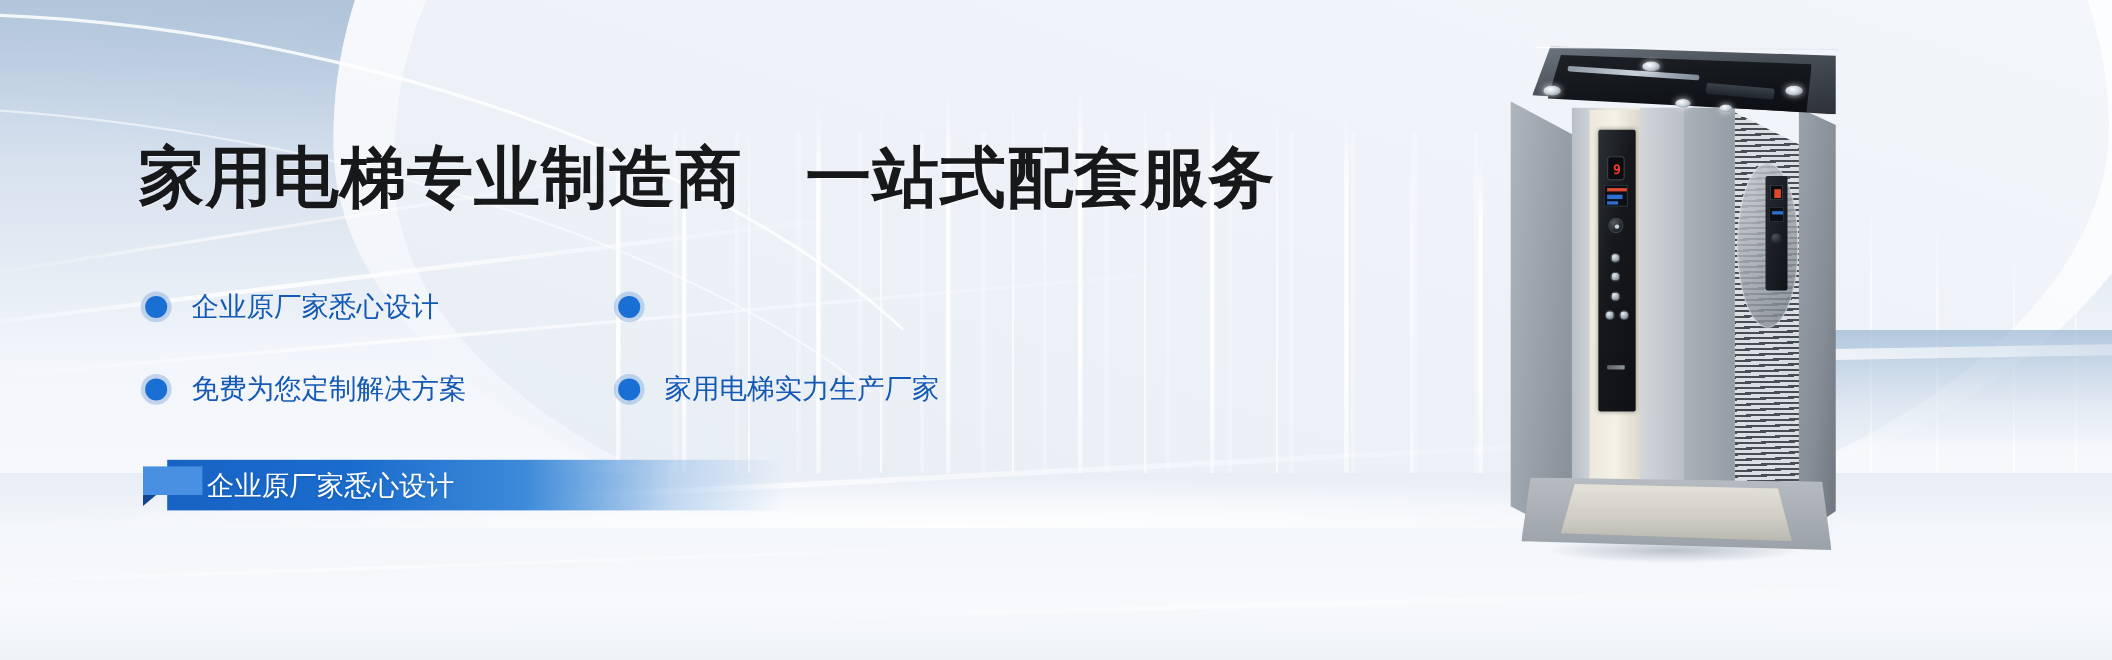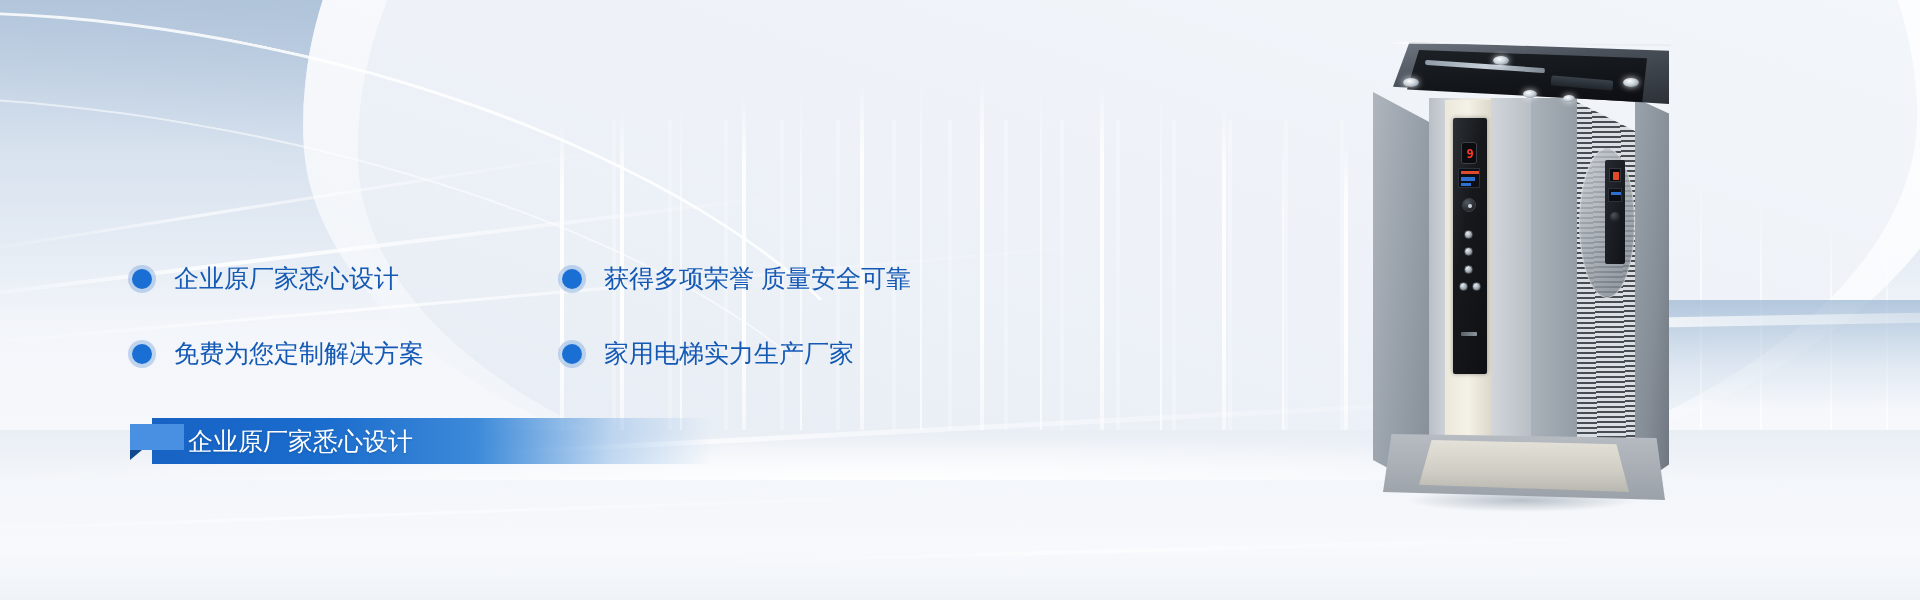--- a/index.html
+++ b/index.html
@@ -463,29 +463,33 @@
     <div class="spot sp4"></div>
     <div class="spot sp5"></div>
     <div class="ev-frame-top"></div>
 
     <div class="ev-floor"></div>
     <div class="ev-floor-tile"></div>
   </div>
 
   <div class="content">
 
+    <div class="headline">
+      <span>家用电梯专业制造商</span>
+      <span class="gap"></span>
+      <span>一站式配套服务</span>
+    </div>
 
     <div class="bullets">
       <div class="bullet">
         <span class="dot"></span>
         <span>企业原厂家悉心设计</span>
       </div>
       <div class="bullet">
         <span class="dot"></span>
-        <span>获得多项荣誉 质量安全可靠</span>
       </div>
       <div class="bullet">
         <span class="dot"></span>
         <span>免费为您定制解决方案</span>
       </div>
       <div class="bullet">
         <span class="dot"></span>
         <span>家用电梯实力生产厂家</span>
       </div>
     </div>

